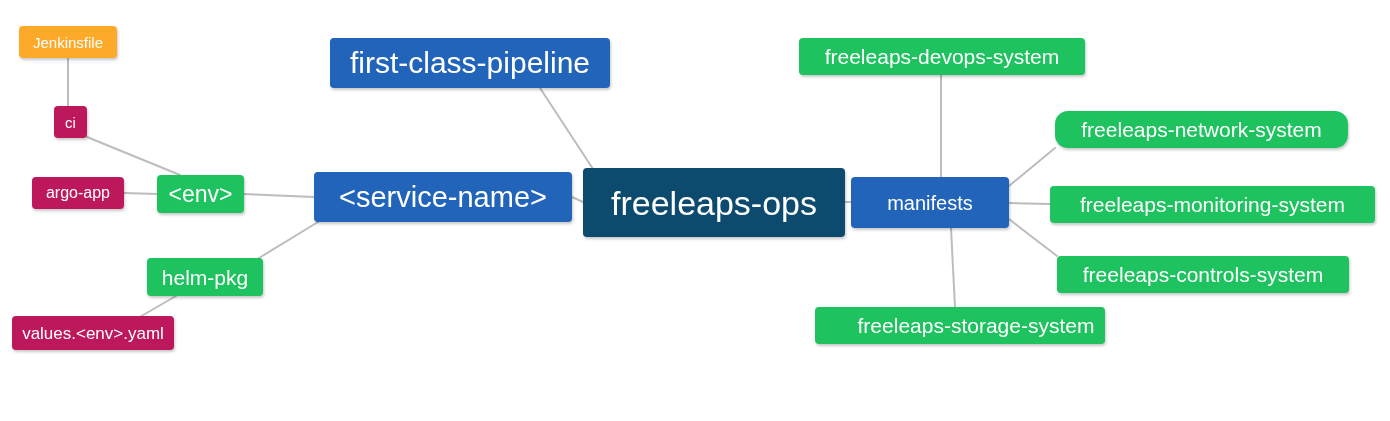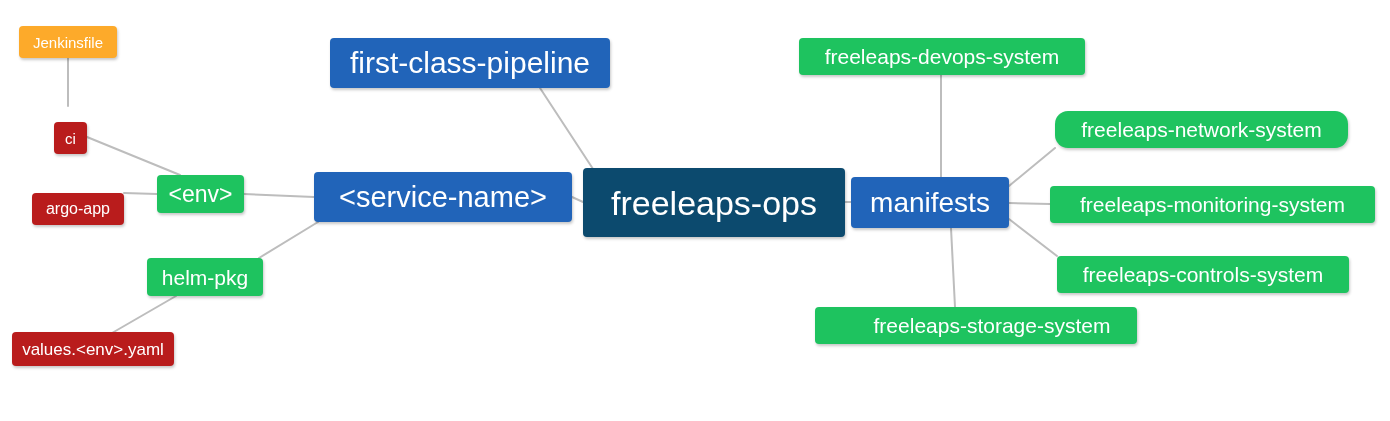--- a/index.html
+++ b/index.html
@@ -35,21 +35,21 @@
     box-shadow: 1px 2px 3px rgba(0,0,0,0.22);
     line-height: 1;
     cursor: pointer;
   }
   .node-label {
     display: block;
   }
   .lvl-root  { background: #0c4a6e; font-size: 34px; }
   .lvl-blue  { background: #2164b9; }
   .lvl-green { background: #1ec35f; }
-  .lvl-red   { background: #b91c1c; margin-top: 16px; }
+  .lvl-red   { background: #be185d; }
   .lvl-orange{ background: #fdaa2a; justify-content: center; }
 </style>
 </head>
 <body>
 
 <div id="mindmap">
   <svg id="edges" viewBox="0 0 1390 421" xmlns="http://www.w3.org/2000/svg">
       <line x1="583" y1="202" x2="572" y2="197" stroke="#bdbdbd" stroke-width="2" stroke-linecap="round"></line>
       <line x1="595" y1="172" x2="540" y2="88" stroke="#bdbdbd" stroke-width="2" stroke-linecap="round"></line>
       <line x1="845" y1="202" x2="851" y2="202" stroke="#bdbdbd" stroke-width="2" stroke-linecap="round"></line>
@@ -86,32 +86,32 @@
       </div>
       <div class="node lvl-blue" style="left: 314px; top: 38px; width: 280px; height: 50px; font-size: 30px; margin-left: 16px;">
         <span class="node-label">first-class-pipeline</span>
       </div>
       <div class="node lvl-blue" style="left: 314px; top: 172px; width: 258px; height: 50px; font-size: 29px;">
         <span class="node-label">&lt;service-name&gt;</span>
       </div>
       <div class="node lvl-root" style="left: 583px; top: 168px; width: 262px; height: 69px; font-size: 34px;">
         <span class="node-label">freeleaps-ops</span>
       </div>
-      <div class="node lvl-blue" style="left: 851px; top: 177px; width: 158px; height: 51px; font-size: 28px;">
+      <div class="node lvl-blue" style="left: 851px; top: 177px; width: 158px; height: 51px; font-size: 20px;">
         <span class="node-label">manifests</span>
       </div>
       <div class="node lvl-green" style="left: 799px; top: 25px; width: 286px; height: 37px; font-size: 21px; margin-top: 13px;">
         <span class="node-label">freeleaps-devops-system</span>
       </div>
       <div class="node lvl-green" style="left: 1055px; top: 111px; width: 293px; height: 37px; font-size: 21px; border-radius: 13px;">
         <span class="node-label">freeleaps-network-system</span>
       </div>
       <div class="node lvl-green" style="left: 1050px; top: 186px; width: 325px; height: 37px; font-size: 21px;">
         <span class="node-label">freeleaps-monitoring-system</span>
       </div>
       <div class="node lvl-green" style="left: 1057px; top: 256px; width: 292px; height: 37px; font-size: 21px;">
         <span class="node-label">freeleaps-controls-system</span>
       </div>
-      <div class="node lvl-green" style="left: 815px; top: 307px; width: 322px; height: 37px; font-size: 21px; padding-left: 32px;">
+      <div class="node lvl-green" style="left: 815px; top: 307px; width: 290px; height: 37px; font-size: 21px; padding-left: 32px;">
         <span class="node-label">freeleaps-storage-system</span>
       </div>
     </div>
 </div>
 
 </body></html>

